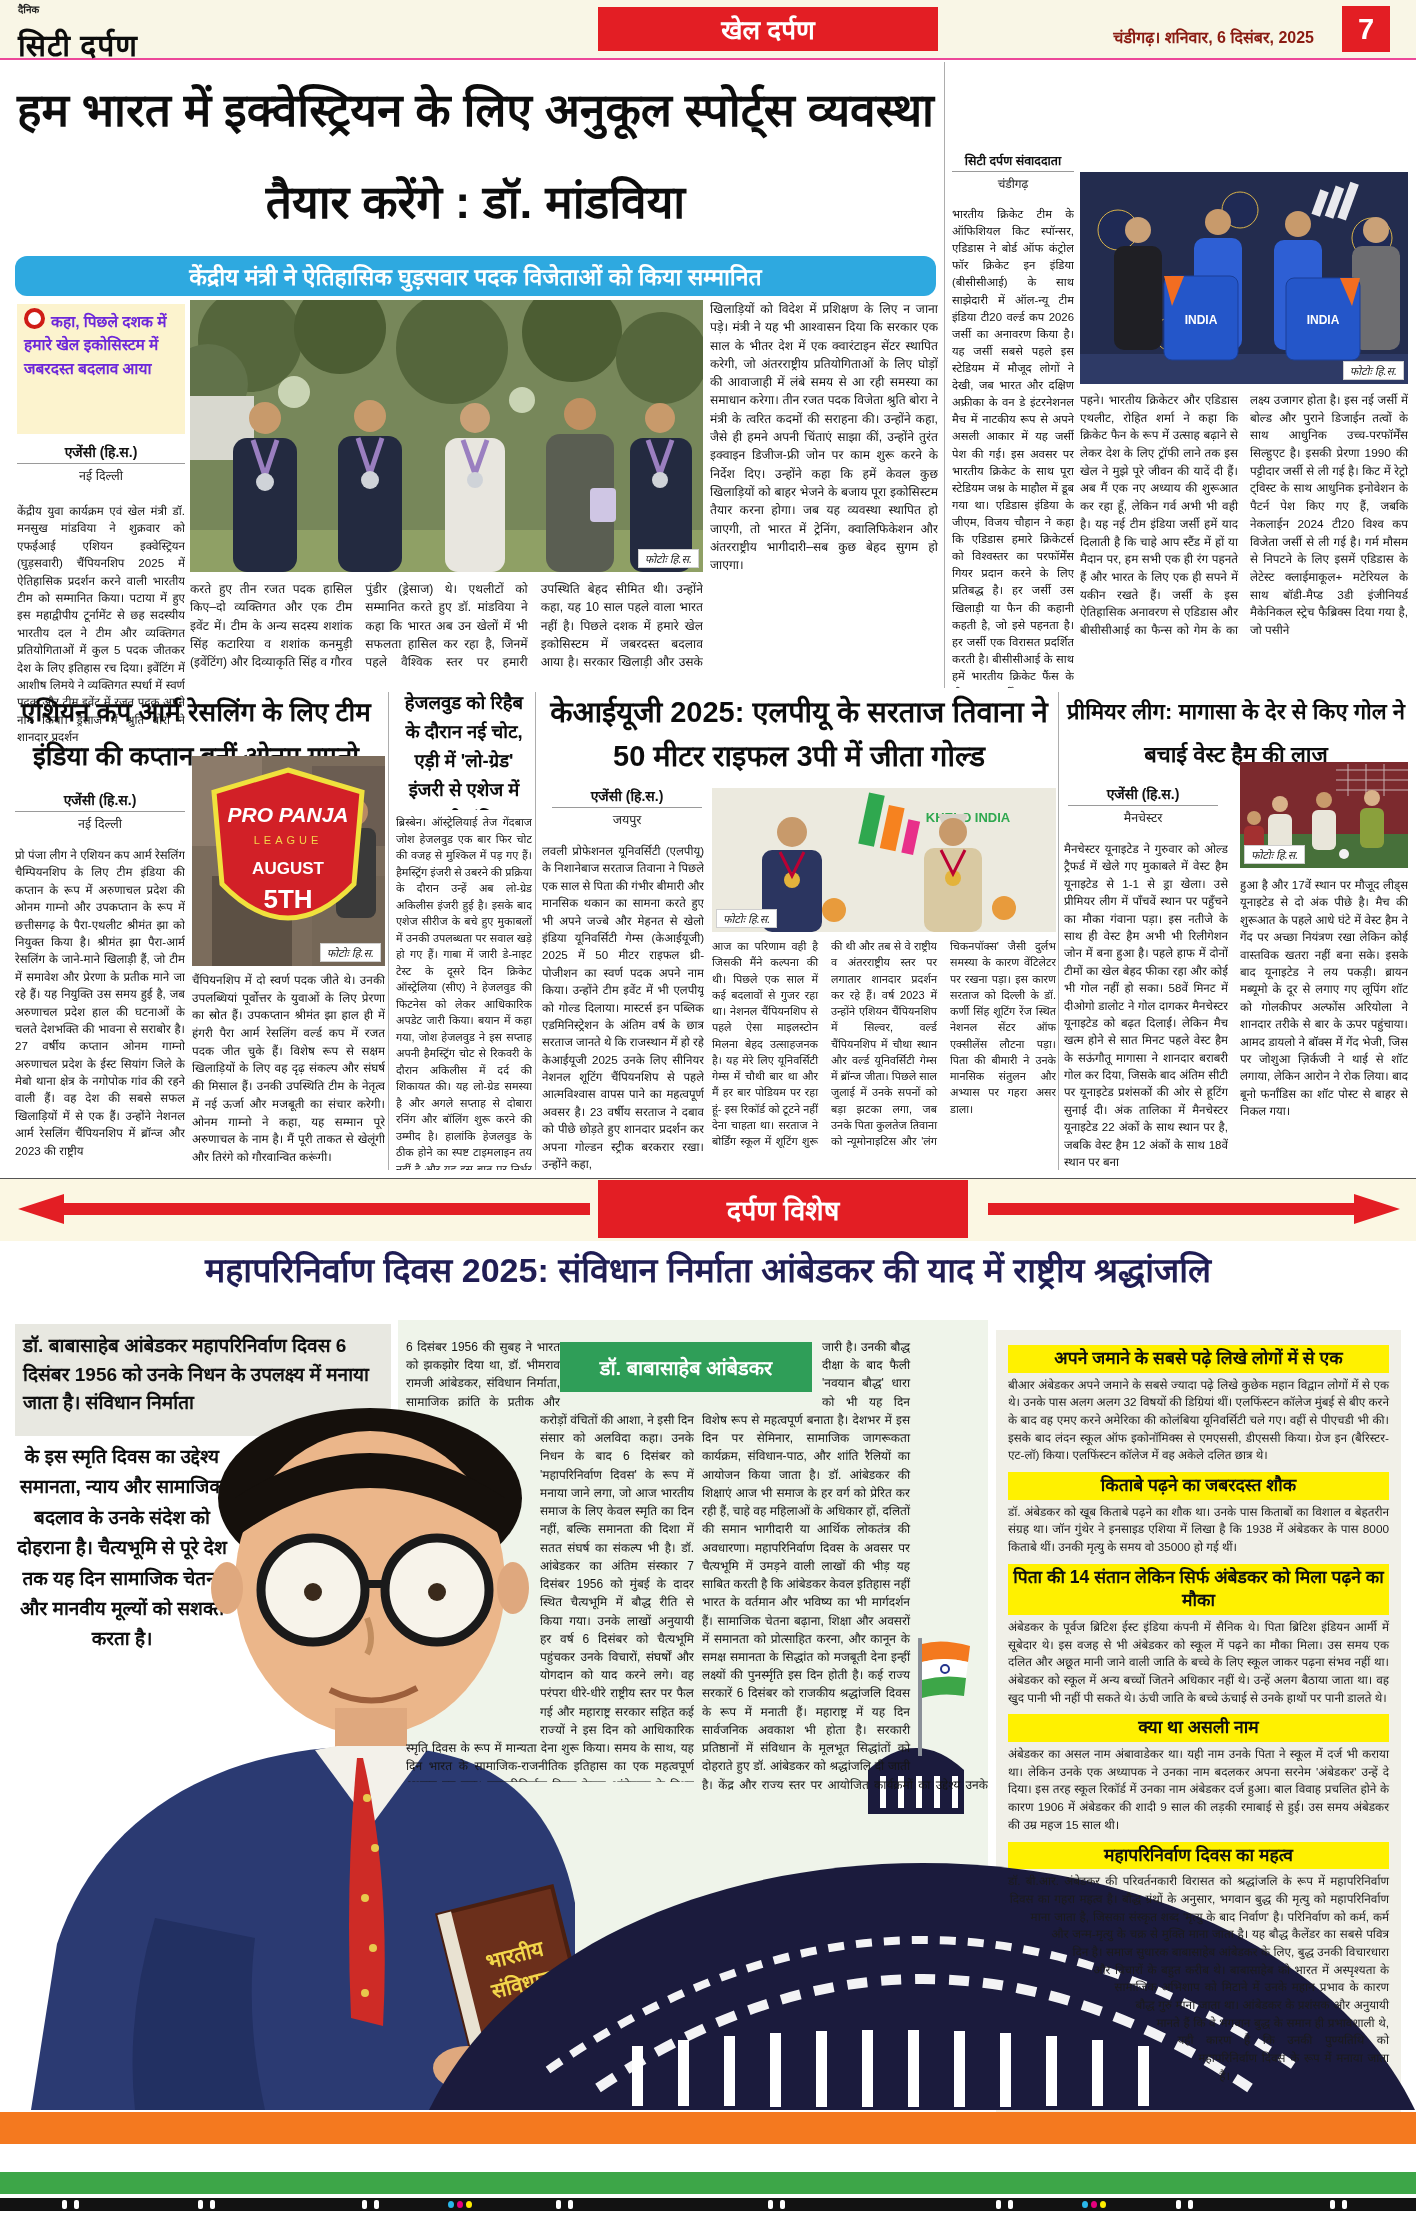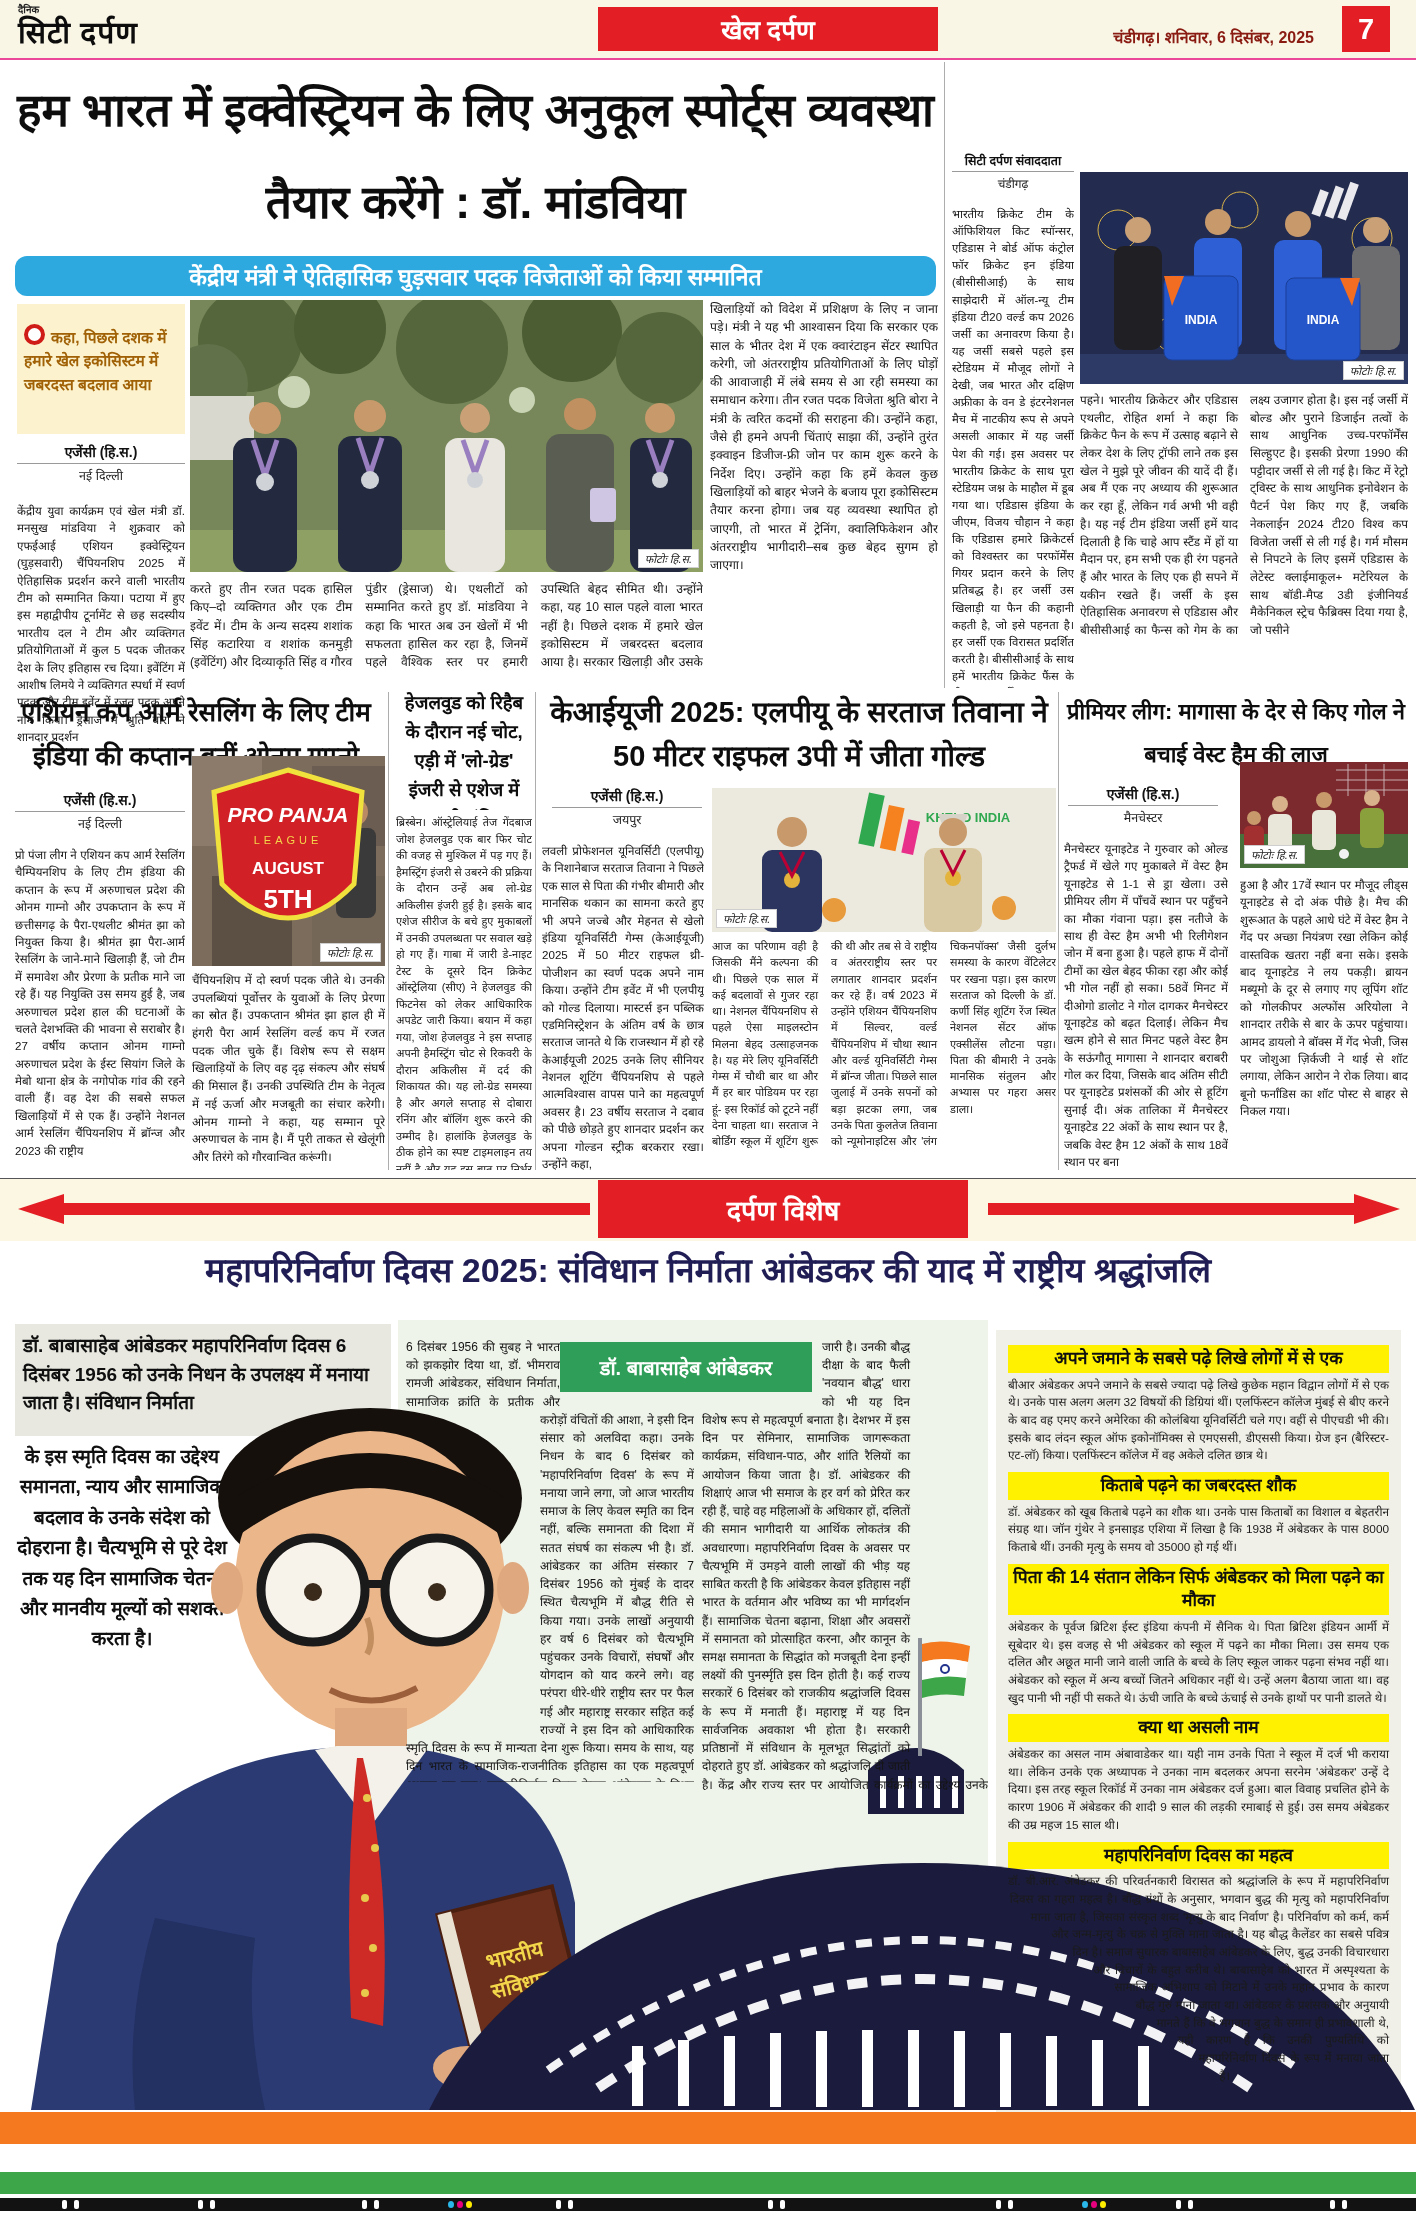--- a/index.html
+++ b/index.html
@@ -12,28 +12,28 @@
   .dl{font-size:12.5px;text-align:center;padding-top:3px;color:#222;}
   .cap{position:absolute;right:4px;bottom:4px;background:#fff;color:#222;font-style:italic;
        font-size:11px;padding:1px 6px;border:1px solid #cfcfcf;white-space:nowrap;}
   .cap.l{left:4px;right:auto;}
   .vrule{position:absolute;width:1px;background:#adadad;}
   .photo{position:absolute;overflow:hidden;background:#ddd;}
   .photo svg{display:block;}
   
   .hdr{position:absolute;left:0;top:0;width:1416px;height:58px;background:#F9F6E6;border-bottom:2px solid #ec4899;}
   .brandpre{font-size:10px;font-weight:bold;color:#222;}
-  .brand{font-size:30px;font-weight:900;color:#0c0c0c;letter-spacing:1px;line-height:1.1;}
+  .brand{font-size:30px;font-weight:900;color:#0c0c0c;letter-spacing:1px;line-height:1.1;margin-top:13px;}
   .secbox{position:absolute;left:598px;top:7px;width:340px;height:44px;background:#E31E24;color:#fff;
           font-weight:900;font-size:26px;display:flex;align-items:center;justify-content:center;}
   .datetxt{position:absolute;left:1004px;top:26px;width:310px;text-align:right;font-size:16px;font-weight:bold;color:#8a1b12;}
   .pgbox{position:absolute;left:1342px;top:6px;width:48px;height:46px;background:#E31E24;color:#fff;
          font-weight:900;font-size:29px;display:flex;align-items:center;justify-content:center;}
   .bluebar{background:#2EA9E0;color:#fff;font-weight:800;font-size:23px;display:flex;align-items:center;justify-content:center;border-radius:12px;}
-  .hibox{background:#FCF3CE;padding:20px 7px;font-size:15.5px;font-weight:bold;line-height:1.5;color:#a16207;}
+  .hibox{background:#FCF3CE;padding:4px 7px;font-size:15.5px;font-weight:bold;line-height:1.5;color:#6d28d9;}
   .bullet{display:inline-block;width:13px;height:13px;border:4px solid #CF1C16;border-radius:50%;background:#fff;
           vertical-align:-2px;margin-right:6px;}
   .col3{column-count:3;column-gap:13px;}
   .col2x{column-count:2;column-gap:12px;}
   
   .spstrip{position:absolute;left:0;top:1178px;width:1416px;height:62px;background:#FBF7E3;border-top:1px solid #555;}
   .arrow{position:absolute;top:1194px;height:30px;display:flex;align-items:center;}
   .abar{height:12px;background:#E31E24;flex:1;}
   .ahead-l{width:0;height:0;border-top:15px solid transparent;border-bottom:15px solid transparent;border-right:46px solid #E31E24;}
   .ahead-r{width:0;height:0;border-top:15px solid transparent;border-bottom:15px solid transparent;border-left:46px solid #E31E24;}

